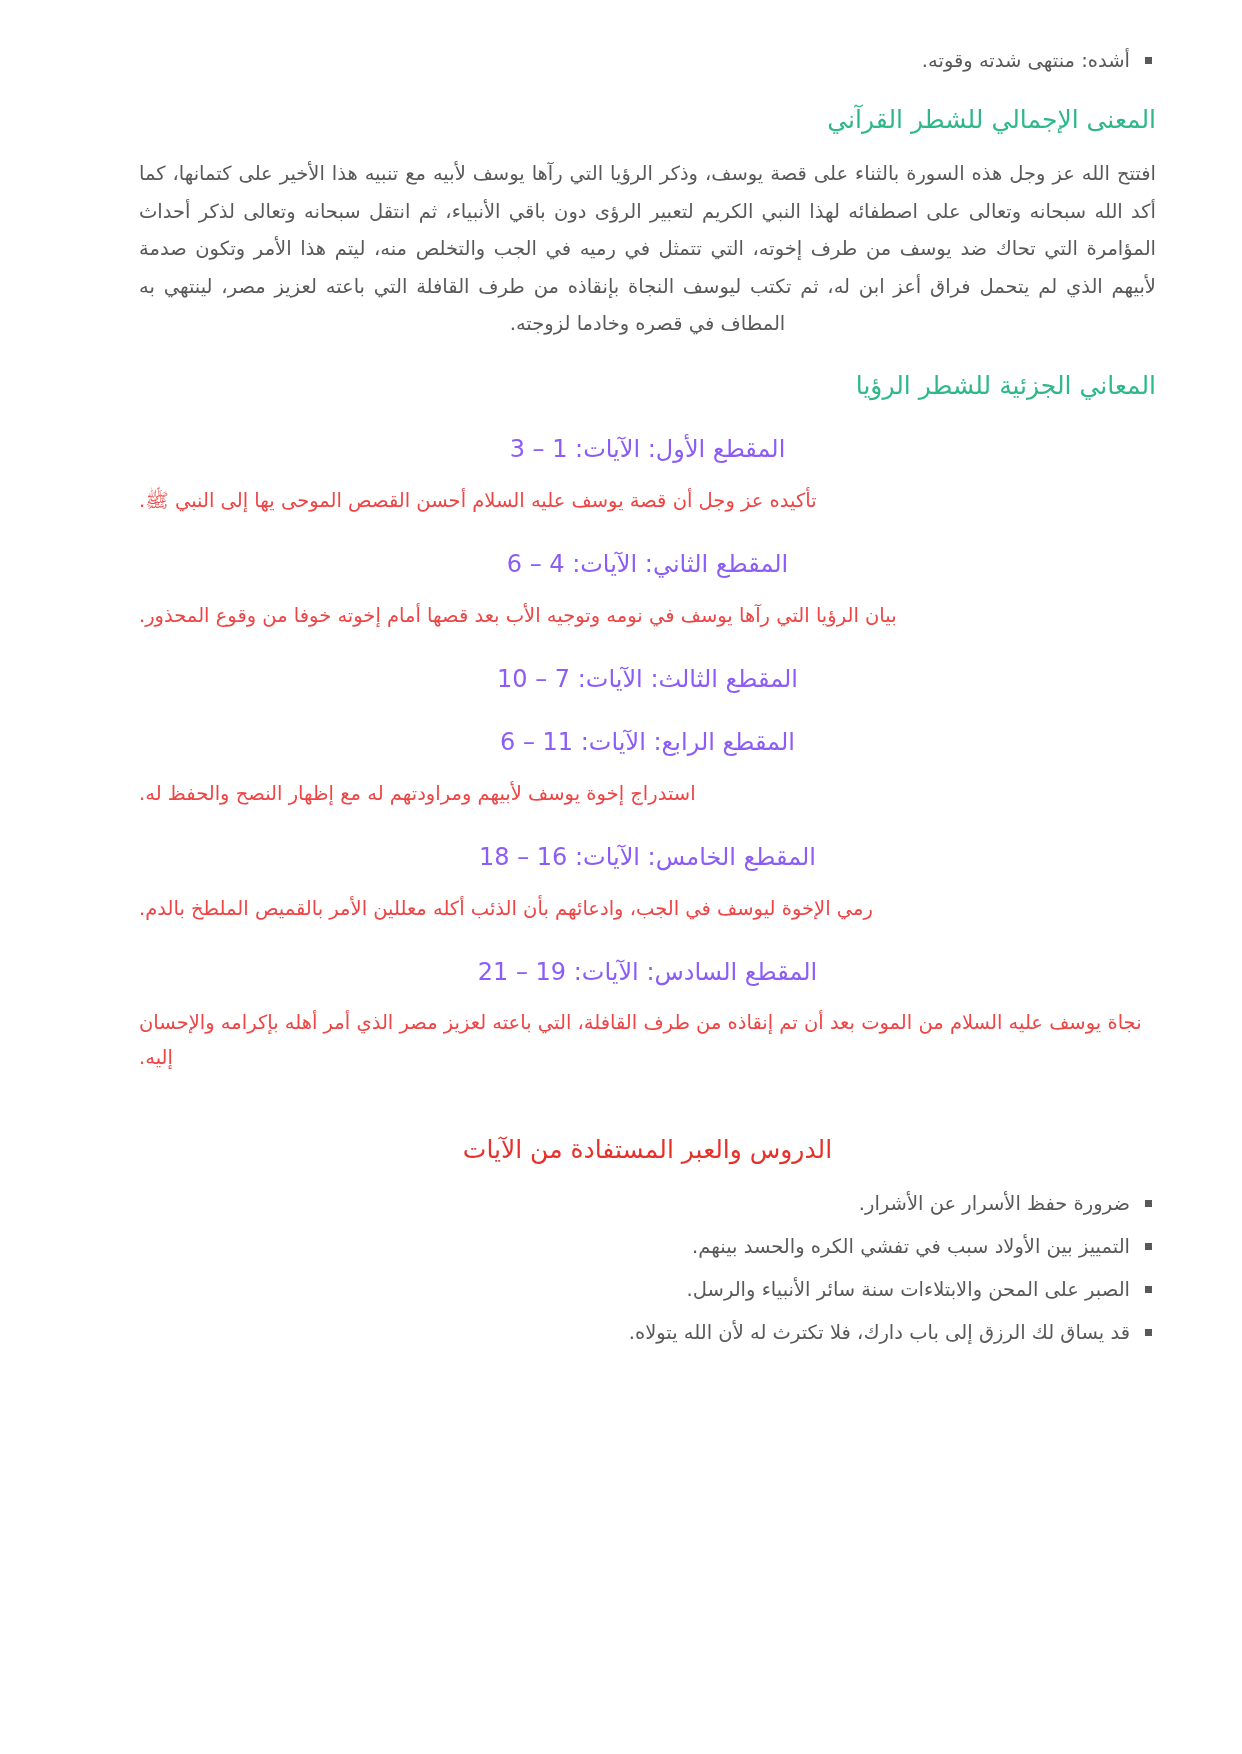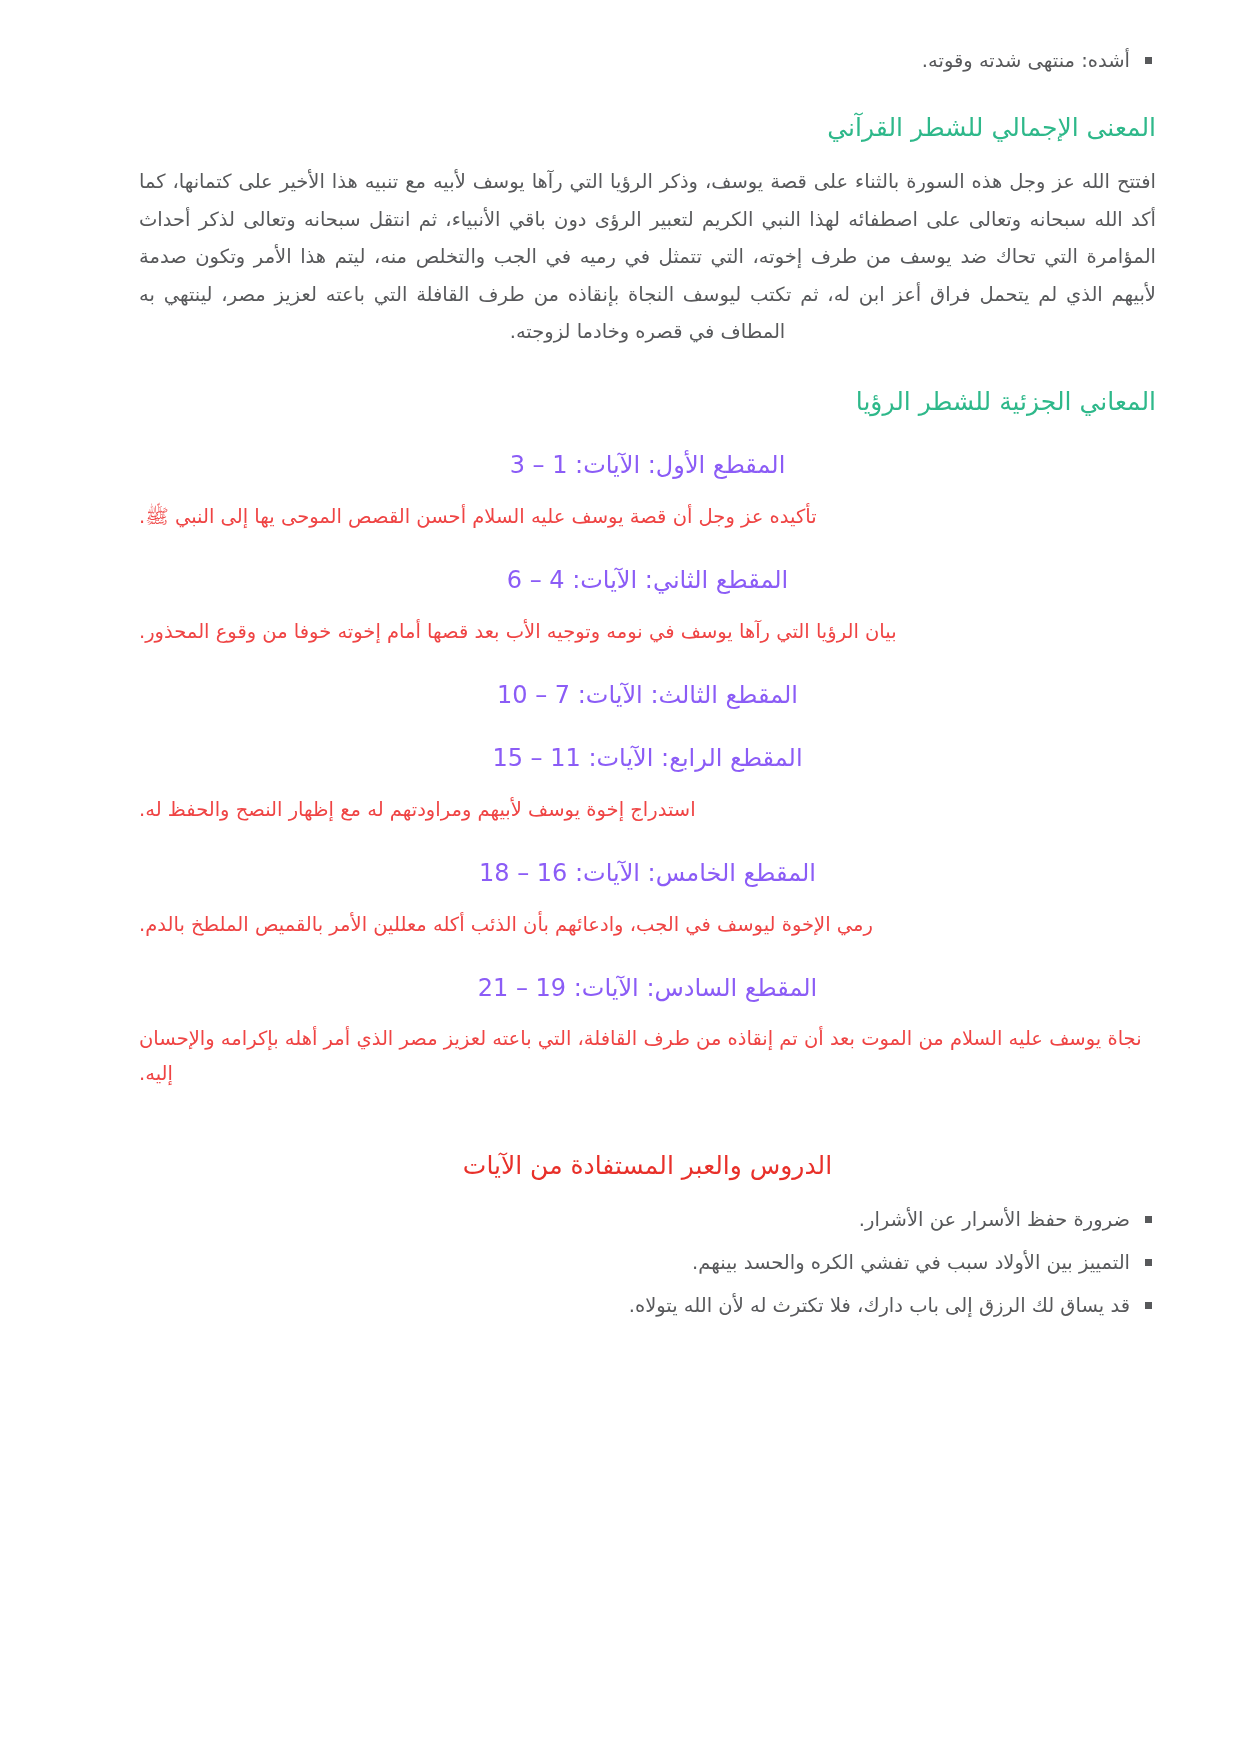--- a/index.html
+++ b/index.html
@@ -46,21 +46,21 @@
     background: #58595b;
   }
   .top-bullets li {
     margin-bottom: 0;
   }
   
   h2.section-green {
     color: #2eb88a;
     font-size: 25px;
     font-weight: 400;
-    margin: 34px 0 18px 0;
+    margin: 26px 0 18px 0;
     text-align: right;
     line-height: 1.4;
   }
   h2.section-red {
     color: #e8302a;
     font-size: 25px;
     font-weight: 400;
     margin: 56px 0 22px 0;
     text-align: center;
     line-height: 1.4;
@@ -117,30 +117,31 @@
   <h2 class="section-green">المعاني الجزئية للشطر الرؤيا</h2>
 
   <h3 class="sub-blue">المقطع الأول: الآيات: 1 – 3</h3>
   <p class="body-center">تأكيده عز وجل أن قصة يوسف عليه السلام أحسن القصص الموحى يها إلى النبي ﷺ.</p>
 
   <h3 class="sub-blue">المقطع الثاني: الآيات: 4 – 6</h3>
   <p class="body-center">بيان الرؤيا التي رآها يوسف في نومه وتوجيه الأب بعد قصها أمام إخوته خوفا من وقوع المحذور.</p>
 
   <h3 class="sub-blue">المقطع الثالث: الآيات: 7 – 10</h3>
 
-  <h3 class="sub-blue">المقطع الرابع: الآيات: 11 – 15</h3>
+  <h3 class="sub-blue">المقطع الرابع: الآيات: 11 – 6</h3>
   <p class="body-center">استدراج إخوة يوسف لأبيهم ومراودتهم له مع إظهار النصح والحفظ له.</p>
 
   <h3 class="sub-blue">المقطع الخامس: الآيات: 16 – 18</h3>
   <p class="body-center">رمي الإخوة ليوسف في الجب، وادعائهم بأن الذئب أكله معللين الأمر بالقميص الملطخ بالدم.</p>
 
   <h3 class="sub-blue">المقطع السادس: الآيات: 19 – 21</h3>
   <p class="body-center">نجاة يوسف عليه السلام من الموت بعد أن تم إنقاذه من طرف القافلة، التي باعته لعزيز مصر الذي أمر أهله بإكرامه والإحسان إليه.</p>
 
   <h2 class="section-red">الدروس والعبر  المستفادة من الآيات</h2>
 
   <ul class="bullets lessons">
     <li>ضرورة حفظ الأسرار عن الأشرار.</li>
     <li>التمييز بين الأولاد سبب في تفشي الكره والحسد بينهم.</li>
+    <li>الصبر على المحن والابتلاءات سنة سائر الأنبياء والرسل.</li>
     <li>قد يساق لك الرزق إلى باب دارك، فلا تكترث له لأن الله يتولاه.</li>
   </ul>
 
 </div>
 
 </body></html>

